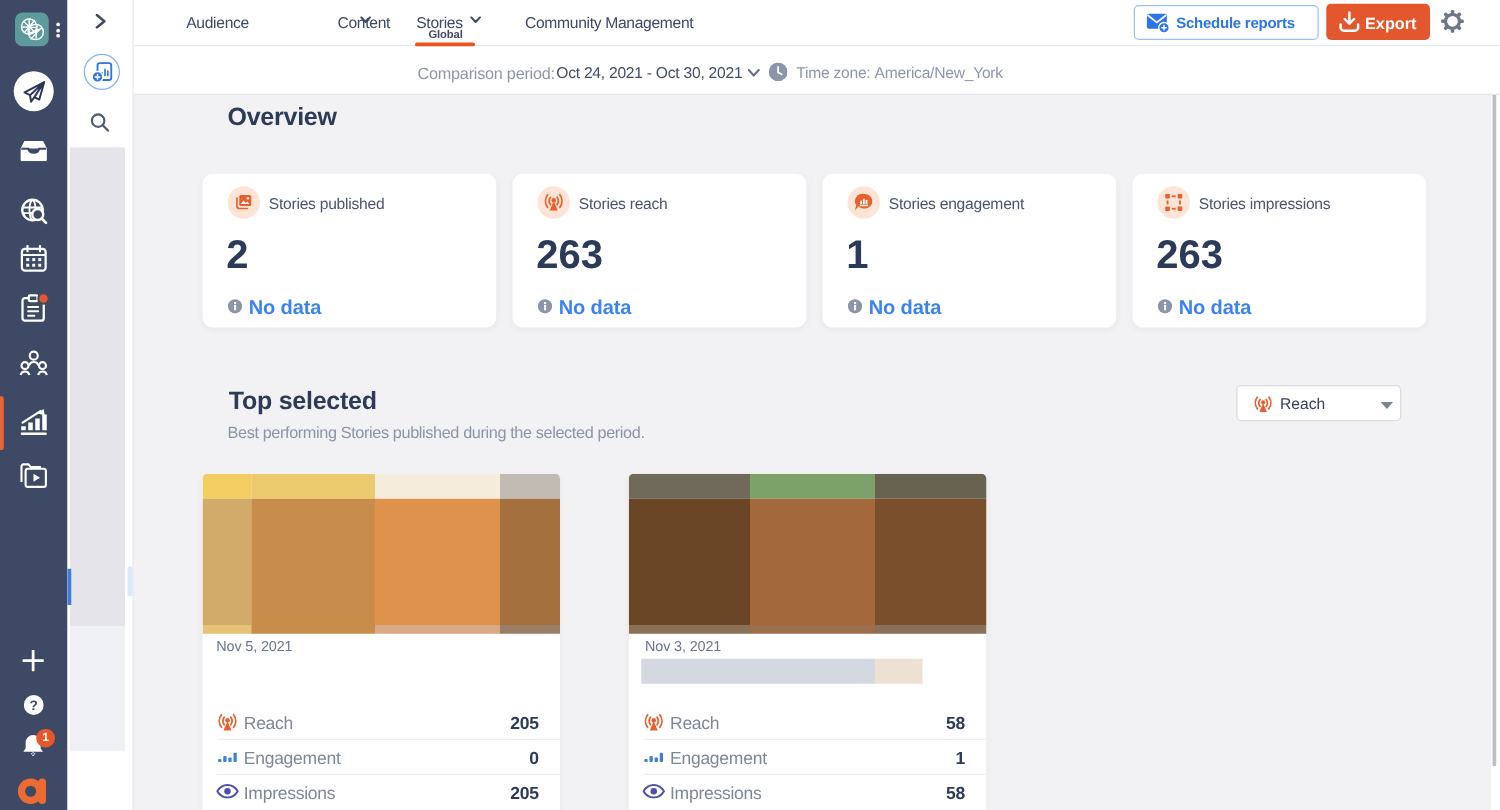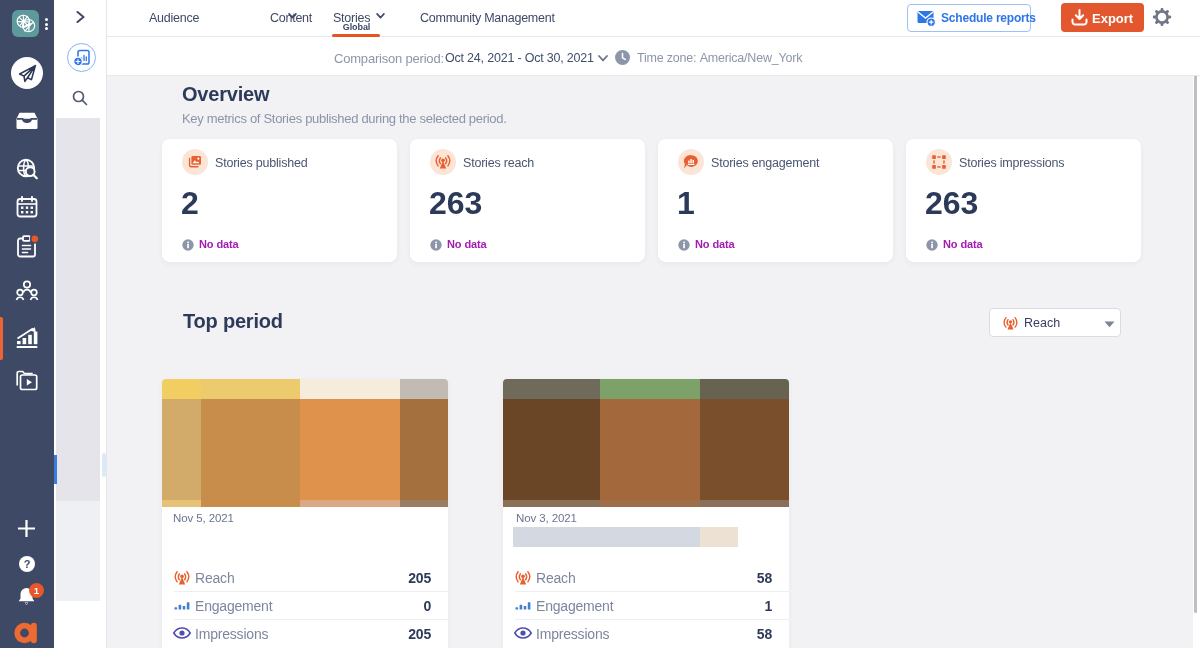--- a/index.html
+++ b/index.html
@@ -21,21 +21,21 @@
 #col2grey2 { left:56px; top:501px; width:44px; height:100px; background:#eff0f3; }
 #col2blue { left:54px; top:455px; width:3px; height:29px; background:#3a7de0; }
 #col2bluescroll { left:102px; top:453px; width:4px; height:24px; background:#dce9fb; border-radius:2px; }
 #bluecirc { left:67px; top:43px; width:29px; height:29px; border-radius:50%; border:1.4px solid #85b4f5; }
 
 
 #topnav { left:107px; top:0; width:1093px; height:37px; background:#fff; border-bottom:1px solid #e8e9ec; }
 .navitem { position:absolute; top:11px; font-size:12.5px; font-weight:500; color:#3d4966; letter-spacing:-0.25px; white-space:nowrap; }
 #globaltxt { left:333px; top:22px; width:47px; text-align:center; font-size:9px; font-weight:bold; color:#3d4966; letter-spacing:-0.1px; }
 #orangeline { left:332px; top:34px; width:48px; height:3px; background:#e8541f; border-radius:2px; }
-#btn-sched { left:907px; top:4px; width:124px; height:28px; background:#fff; border:1px solid #9cc0f8; border-radius:4px;padding-left:22px; }
+#btn-sched { left:907px; top:4px; width:148px; height:28px; background:#fff; border:1px solid #9cc0f8; border-radius:4px;padding-left:22px; }
 #btn-sched span { position:absolute; left:33px; top:6px; font-size:12px; font-weight:bold; color:#2d76e8; letter-spacing:-0.2px; white-space:nowrap; }
 #btn-export { left:1061px; top:3px; width:83px; height:29px; background:#e2572e; border-radius:4px; }
 #btn-export span { position:absolute; left:31px; top:8px; font-size:13px; font-weight:bold; color:#fff; }
 
 
 #toolbar { left:107px; top:38px; width:1093px; height:38px; background:#fff; border-bottom:1px solid #e8e9ec; }
 #datebtn { left:12px; top:7px; width:198px; height:28px; position:absolute; border:1px solid #d9dce2; border-radius:4px; background:#fff; }
 #datebtn span { position:absolute; left:36px; top:6.5px; font-size:12px; font-weight:500; color:#36415f; letter-spacing:-0.2px; white-space:nowrap; }
 .greytxt { color:#8d96a9; }
 .cmp { position:absolute; top:13px; font-size:13px; letter-spacing:-0.2px; white-space:nowrap; }
@@ -43,21 +43,21 @@
 
 #content { left:107px; top:76px; width:1086px; height:572px; background:#f2f2f4; }
 #scrollbar { left:1194px; top:59px; width:3px; height:554px; background:#bcbfc4; border-radius:2px; }
 h1.sect { position:absolute; font-size:20px; line-height:20px; font-weight:bold; color:#2d3a5a; letter-spacing:-0.2px; }
 p.sub { position:absolute; font-size:13px; line-height:16px; color:#8b94a8; letter-spacing:-0.3px; white-space:nowrap; }
 
 .mcard { position:absolute; top:139px; width:235px; height:123px; background:#fff; border-radius:8px; box-shadow:0 2px 5px rgba(40,50,80,0.05); }
 .iconcirc { position:absolute; left:20px; top:10px; width:26px; height:26px; border-radius:50%; background:#fce5d7; }
 .mtitle { position:absolute; left:53px; top:17px; font-size:12.5px; font-weight:500; color:#4a5670; letter-spacing:-0.2px; white-space:nowrap; }
 .mnum { position:absolute; left:19px; top:48px; font-size:32px; line-height:32px; font-weight:bold; color:#2c3a5a; }
-.nodata { position:absolute; left:37px; top:99px; font-size:11px; font-weight:bold; color:#a21caf; letter-spacing:-0.1px; }
+.nodata { position:absolute; left:37px; top:99px; font-size:16px; font-weight:bold; color:#3b82f6; letter-spacing:-0.1px; }
 .infoic { position:absolute; left:20px; top:100px; }
 
 #reachdd { left:882px; top:308px; width:132px; height:29px; background:#fff; border:1px solid #d9dce2; border-radius:4px; position:absolute; }
 #reachdd span { position:absolute; left:34px; top:7px; font-size:12.5px; font-weight:500; color:#36415f; }
 
 .ccard { position:absolute; top:379px; width:286px; height:269px; background:#fff; border-radius:4px 4px 0 0; box-shadow:0 2px 5px rgba(40,50,80,0.05); overflow:hidden; }
 .cdate { position:absolute; font-size:11.5px; line-height:14px; color:#6a7590; letter-spacing:-0.1px; }
 .crow { position:absolute; font-size:14px; line-height:17px; letter-spacing:-0.2px; }
 .crow .lbl { color:#7d879c; letter-spacing:-0.2px; }
 .crow .val { font-weight:bold; color:#2e3a59; }
@@ -246,21 +246,20 @@
         <path d="M1 1 L5 5.4 L9 1" fill="none" stroke="#68718a" stroke-width="1.7" stroke-linecap="round" stroke-linejoin="round"></path>
       </svg>
     <svg class="svgi" style="left:508px; top:12px;" width="15" height="15" viewBox="0 0 15 15">
       <circle cx="7.5" cy="7.5" r="7.5" fill="#8d96a9"></circle>
       <path d="M7.5 3.5 V7.9 L10.3 9.4" fill="none" stroke="#fff" stroke-width="1.5" stroke-linecap="round"></path>
     </svg>
     <span class="cmp greytxt" style="left:530px; font-size:12.5px;">Time zone:&nbsp;America/New_York</span>
   </div>
 
   <h1 class="sect" style="left:182px; top:84px;">Overview</h1>
-  <p class="sub" style="left:182px; top:111px;">Key metrics of Stories published during the selected period.</p>
 
   <div class="mcard" style="left:162px;padding-left:12px;">
     <div class="iconcirc"></div>
     <svg class="svgi" style="left:25px; top:15px;" width="16" height="16" viewBox="0 0 20 20">
       <path d="M3.2 5.5 v8.2 a2.3 2.3 0 0 0 2.3 2.3 h8.2" fill="none" stroke="#e8602f" stroke-width="1.7" stroke-linecap="round"></path>
       <rect x="5.5" y="2.5" width="12" height="11" rx="1.6" fill="#e8602f"></rect>
       <circle cx="14.2" cy="5.8" r="1.3" fill="#fff"></circle>
       <path d="M7 11.5 l2.8 -3.6 l2.3 2.7 l1.4 -1.6 l2 2.5 Z" fill="#fff"></path>
     </svg>
     <span class="mtitle">Stories published</span>
@@ -328,21 +327,22 @@
     <span class="mtitle">Stories impressions</span>
     <span class="mnum">263</span>
     <svg class="infoic" width="12" height="12" viewBox="0 0 12 12">
         <circle cx="6" cy="6" r="5.7" fill="#8d96a9"></circle>
         <rect x="5.2" y="5" width="1.7" height="4.2" fill="#fff"></rect>
         <rect x="5.2" y="2.6" width="1.7" height="1.7" fill="#fff"></rect>
       </svg>
     <span class="nodata">No data</span>
   </div>
 
-  <h1 class="sect" style="left:183px; top:311px;">Top period</h1>
+  <h1 class="sect" style="left:183px; top:311px;">Top selected</h1>
+  <p class="sub" style="left:182px; top:338px;">Best performing Stories published during the selected period.</p>
   <div id="reachdd" style="left:989px;">
     <svg class="svgi" style="left:13px; top:7px;" width="15" height="15" viewBox="0 0 20 20">
       <circle cx="10" cy="7.8" r="2.3" fill="#e8602f"></circle>
       <path d="M10 8.5 L14 18 H6 Z" fill="#e8602f"></path>
       <g fill="none" stroke="#e8602f" stroke-width="1.8" stroke-linecap="round">
         <path d="M6.7 4.8 a6.4 6.4 0 0 0 0 7.4"></path>
         <path d="M3.9 2.2 a10.4 10.4 0 0 0 0 12.6"></path>
         <path d="M13.3 4.8 a6.4 6.4 0 0 1 0 7.4"></path>
         <path d="M16.1 2.2 a10.4 10.4 0 0 1 0 12.6"></path>
       </g>

